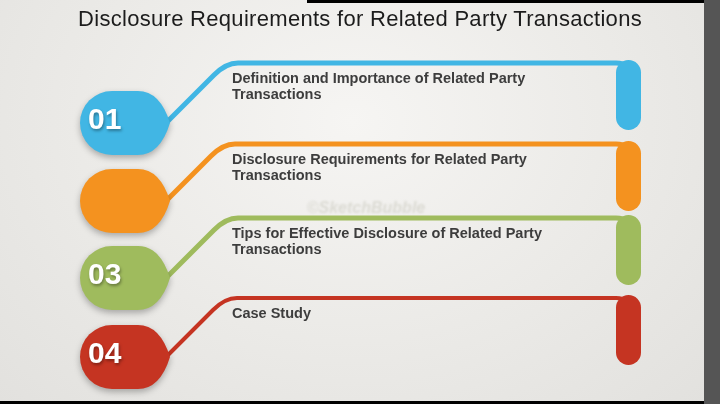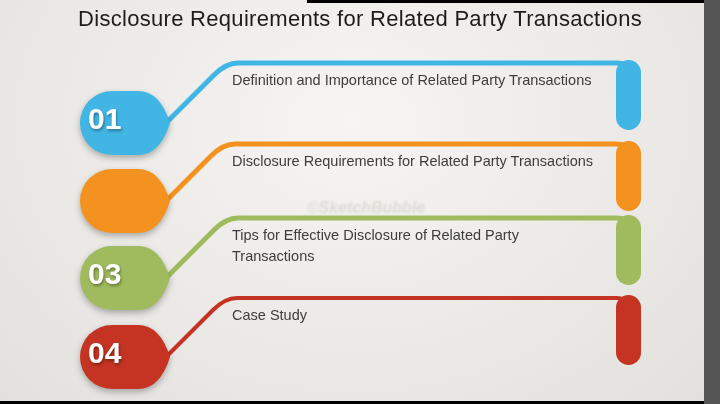--- a/index.html
+++ b/index.html
@@ -24,22 +24,22 @@
   .connector{fill:none;stroke-width:5;stroke-linecap:round;}
   .connector.thin{stroke-width:4;}
   .num{
     position:absolute;left:88px;width:64px;
     text-align:left;
     font-size:30px;font-weight:bold;color:#fff;
     text-shadow:1px 2px 3px rgba(0,0,0,.35);
   }
   .item-label{
     position:absolute;left:232px;width:362px;
-    font-size:14.5px;font-weight:normal;
-    line-height:21px;color:#3d3d3d;
+    font-size:14.5px;font-weight:bold;
+    line-height:16px;color:#3d3d3d;
   }
   .watermark{
     position:absolute;left:296px;top:199px;width:140px;
     font-size:16px;font-weight:bold;font-style:italic;
     color:#a8a896;opacity:.3;filter:blur(1.2px);
     text-align:center;white-space:nowrap;
   }
 </style>
 </head>
 <body>

